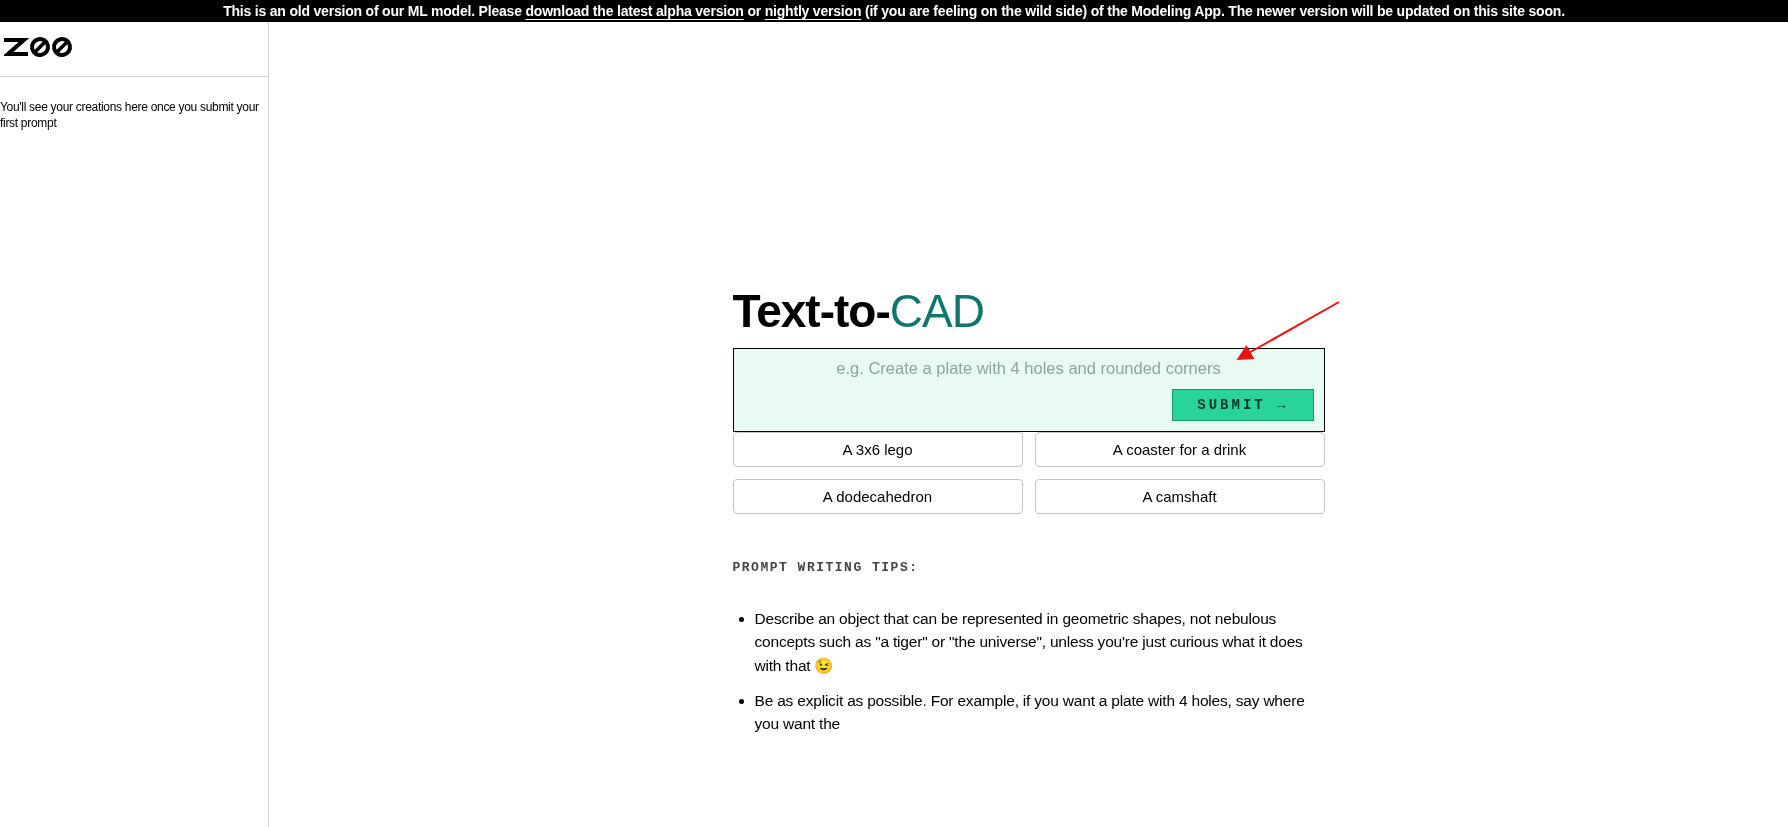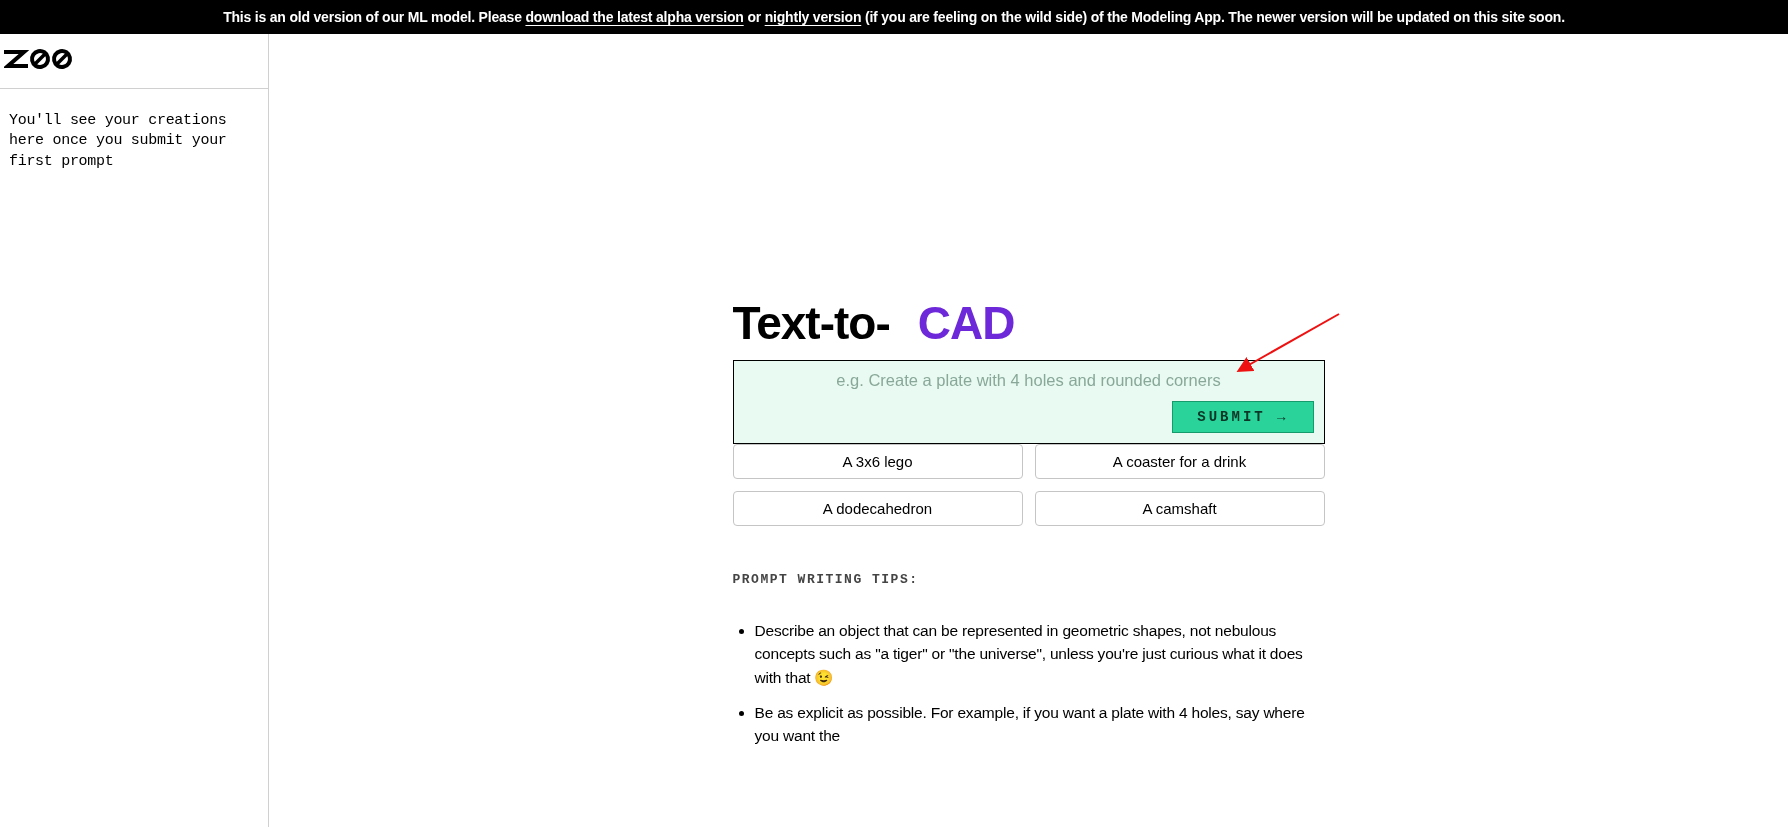--- a/index.html
+++ b/index.html
@@ -9,21 +9,21 @@
     }
     body {
       font-family: -apple-system, BlinkMacSystemFont, "Segoe UI", Helvetica, Arial, sans-serif;
       color: #000;
       background: #fff;
     }
     .banner {
       background: #000;
       color: #fff;
       text-align: center;
-      padding: 9px 10px;
+      padding: 3px 10px;
       font-size: 14px;
       font-weight: 600;
       letter-spacing: -0.2px;
     }
     .banner a {
       color: #fff;
       text-decoration: underline;
       text-underline-offset: 3px;
     }
     .layout {
@@ -38,47 +38,45 @@
     }
     .sidebar-header {
       padding: 14px 4px 14px 4px;
       border-bottom: 1px solid #d0d0d0;
     }
     .logo-svg {
       height: 22px;
       width: 72px;
     }
     .sidebar-body {
-      padding: 22px 6px 10px 9px;
-      font-size: 15px;
+      padding: 22px 6px 10px 0;
+      font-size: 12px;
       line-height: 1.35;
       letter-spacing: -0.3px;
-      font-family: Liberation Mono, monospace;
     }
     .main {
       flex: 1;
       overflow-y: auto;
       position: relative;
     }
     .main-content {
       max-width: 592px;
       margin: 0 auto;
       padding-top: 262px;
       padding-bottom: 60px;
     }
     .hero-title {
       font-size: 46px;
       font-weight: 800;
       letter-spacing: -1px;
       margin-bottom: 10px;
     }
     .cad {
-      color: #6d28d9;
-      font-weight: 700;
-      margin-left: 28px;
+      color: #0f766e;
+      font-weight: 400;
     }
     .prompt-box {
       border: 1px solid #000;
       background: #e8faf1;
       padding: 10px 10px 10px 10px;
       position: relative;
     }
     .prompt-textarea {
       width: 100%;
       border: none;

